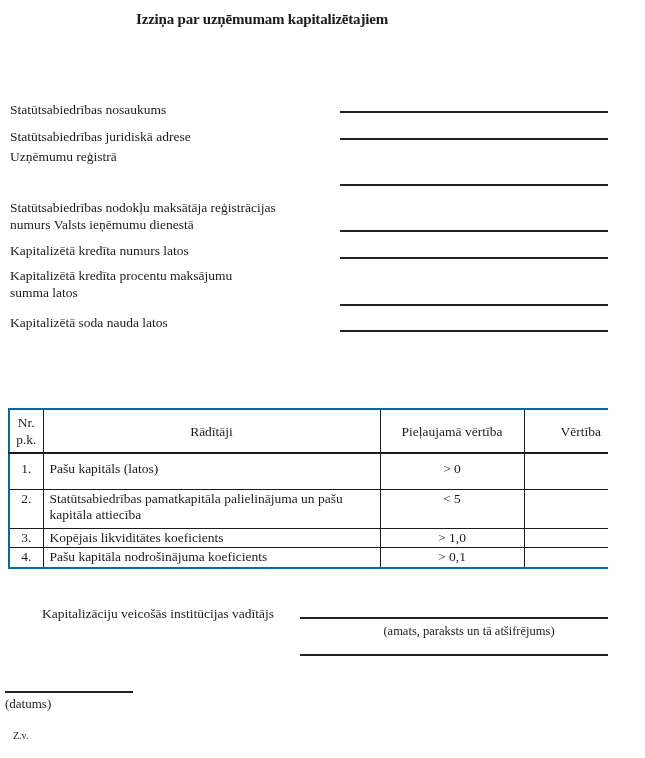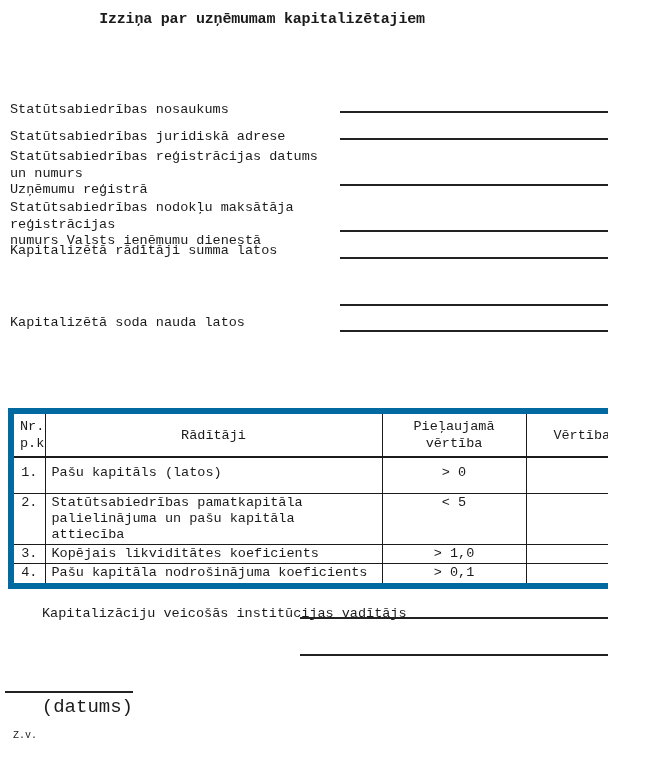--- a/index.html
+++ b/index.html
@@ -1,21 +1,21 @@
 <!DOCTYPE html>
 <html><head>
 <meta charset="utf-8">
 <style>
   html, body { margin: 0; padding: 0; background: #fff; }
   .page {
     position: relative;
     width: 608px;
     height: 758px;
     background: #ffffff;
-    font-family: Liberation Mono, monospace;
+    font-family: Liberation Serif, serif;
     color: #1b1b1b;
     overflow: hidden;
   }
   .title {
     position: absolute;
     top: 9px; left: 0;
     width: 524px;
     text-align: center;
     font-weight: bold;
     font-size: 15px;
@@ -43,21 +43,21 @@
     text-align: center;
     font-size: 13px;
   }
   table.ind {
     position: absolute;
     left: 8px; top: 408px;
     width: 629px;
     border-collapse: collapse;
     table-layout: fixed;
     font-size: 13.5px;
-    border: 6px solid #0369a1;
+    border: 2px solid #0369a1;
   }
   table.ind th, table.ind td {
     border: 1px solid #1b1b1b;
     padding: 1px 6px;
     vertical-align: top;
     line-height: 16px;
     overflow: hidden;
   }
   table.ind thead th {
     border-bottom: 2px solid #1b1b1b;
@@ -87,22 +87,22 @@
     width: 338px;
     text-align: center;
     font-size: 12.5px;
   }
   .sig-line2 { position: absolute; left: 300px; top: 654px; width: 338px; height: 0; border-bottom: 2px solid #222; }
   .date-line { position: absolute; left: 5px; top: 691px; width: 128px; height: 0; border-bottom: 2px solid #222; }
   .date-caption {
     position: absolute;
     left: 5px; top: 696px;
     width: 128px;
-    text-align: right;
-    font-size: 19px;
+    text-align: left;
+    font-size: 13px;
   }
   .seal { position: absolute; left: 13px; top: 730px; font-size: 10px; }
   .speck { position: absolute; left: 611px; top: 47px; width: 2px; height: 5px; background: #b5b5b0; }
 </style>
 </head>
 <body>
 
 <div class="page">
 
   <div class="title">
@@ -115,36 +115,39 @@
     <div>Statūtsabiedrības nosaukums</div>
   </div>
   <div class="fline" style="top:111px"></div>
 
   <div class="flabel" style="top:129px">
     <div>Statūtsabiedrības juridiskā adrese</div>
   </div>
   <div class="fline" style="top:138px"></div>
 
   <div class="flabel" style="top:149px">
-    <div>Statūtsabiedrības reģistrācijas datums un numurs</div>
     <div>Uzņēmumu reģistrā</div>
   </div>
   <div class="fline" style="top:184px"></div>
 
   <div class="flabel" style="top:200px">
     <div>Statūtsabiedrības nodokļu maksātāja reģistrācijas</div>
     <div>numurs Valsts ieņēmumu dienestā</div>
   </div>
   <div class="fline" style="top:230px"></div>
 
   <div class="flabel" style="top:243px">
-    <div>Kapitalizētā rādītāji summa latos</div>
+    <div>Kapitalizētā kredīta numurs latos</div>
   </div>
   <div class="fline" style="top:257px"></div>
 
+  <div class="flabel" style="top:268px">
+    <div>Kapitalizētā kredīta procentu maksājumu</div>
+    <div>summa latos</div>
+  </div>
   <div class="fline" style="top:304px"></div>
 
   <div class="flabel" style="top:315px">
     <div>Kapitalizētā soda nauda latos</div>
   </div>
   <div class="fline" style="top:330px"></div>
 
 
   <table class="ind">
     <colgroup>
@@ -187,20 +190,21 @@
         <td class="nr">4.</td>
         <td>Pašu kapitāla nodrošinājuma koeficients</td>
         <td class="c">&gt; 0,1</td>
         <td class="c"></td>
       </tr>
     </tbody>
   </table>
 
   <div class="sig-label">Kapitalizāciju veicošās institūcijas vadītājs</div>
   <div class="sig-line1"></div>
+  <div class="sig-caption">(amats, paraksts un tā atšifrējums)</div>
   <div class="sig-line2"></div>
 
   <div class="date-line"></div>
   <div class="date-caption">(datums)</div>
 
   <div class="seal">Z.v.</div>
 
 </div>
 
 </body></html>

